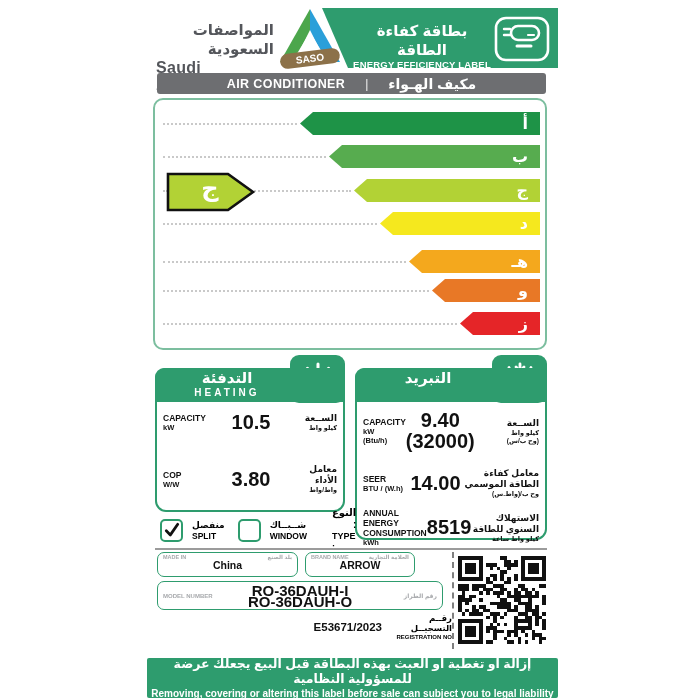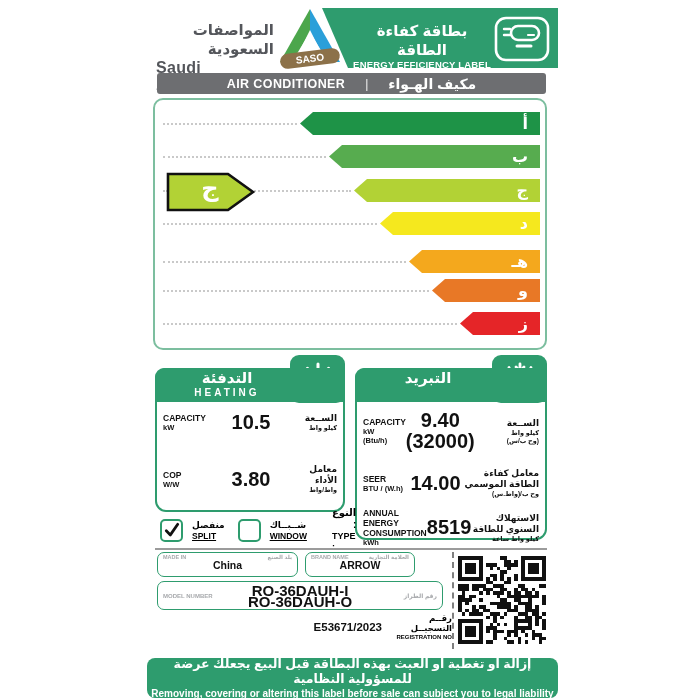--- a/index.html
+++ b/index.html
@@ -61,21 +61,21 @@
   #cooling-panel .col-ar { width:86px; }
   .col-ar .a1 { font-size:9px; font-weight:bold; line-height:11px; }
   .col-ar .a2 { font-size:6.5px; line-height:8px; font-weight:bold; }
 
   
   .type-row { position:absolute; left:160px; top:514px; width:186px; height:32px; display:flex; align-items:center; gap:9px; }
   .chk { width:23px; height:23px; border:2px solid #2E9C6E; border-radius:5px; background:#fff; flex:0 0 auto;
     display:flex; align-items:center; justify-content:center; }
   .chk-labels { display:flex; flex-direction:column; justify-content:center; margin-right:4px; }
   .chk-labels .ar { font-size:9px; font-weight:bold; direction:rtl; text-align:left; line-height:11px; }
-  .chk-labels .en { font-size:8.5px; font-weight:bold; line-height:10px;text-decoration:underline; }
+  .chk-labels .en { font-size:8.5px; font-weight:bold; line-height:10px; }
   .type-caption { margin-left:12px; display:flex; flex-direction:column; }
   .type-caption .ar { font-size:10px; font-weight:bold; direction:rtl; line-height:12px; }
   .type-caption .en { font-size:9px; font-weight:bold; line-height:11px; }
 
   .hr-divider { position:absolute; left:155px; top:548px; width:392px; height:1.5px; background:#9B9B9B; }
 
   
   .info-box { position:absolute; border:1.5px solid #2E9C6E; border-radius:7px; background:#fff; padding:1px 5px; }
   .info-box .hdr { display:flex; justify-content:space-between; color:#A7A9AC; font-size:5.5px; font-weight:bold; }
   .info-box .hdr .ar { direction:rtl; }
@@ -95,21 +95,21 @@
 
   .std-row { position:absolute; left:152px; top:636px; width:300px; display:flex; align-items:center; justify-content:space-between; }
   .std-row .en { font-size:7.5px; font-weight:bold; color:#111; }
   .std-row .value { font-size:11.5px; font-weight:bold; color:#111; }
   .std-row .ar { font-size:8px; font-weight:bold; color:#111; direction:rtl; }
 
   .v-dash { position:absolute; left:452px; top:552px; height:97px; border-left:2px dashed #808080; }
   .qr-wrap { position:absolute; left:458px; top:551px; width:88px; height:97px; display:flex; align-items:center; justify-content:center; }
 
   
-  .footer-bar { position:absolute; left:147px; top:658px; width:411px; height:40px; background:#2E9C6E; border-radius:8px;
+  .footer-bar { position:absolute; left:147px; top:658px; width:411px; height:40px; background:#2E9C6E; border-radius:2px;
     color:#fff; text-align:center; display:flex; flex-direction:column; justify-content:center; gap:1px; }
   .footer-bar .ar { font-size:12.5px; font-weight:bold; direction:rtl; line-height:15px; }
   .footer-bar .en { font-size:10px; font-weight:bold; line-height:12px; }
 </style>
 </head>
 <body>
 
 <div id="label-root">
 
   <div class="authority">

